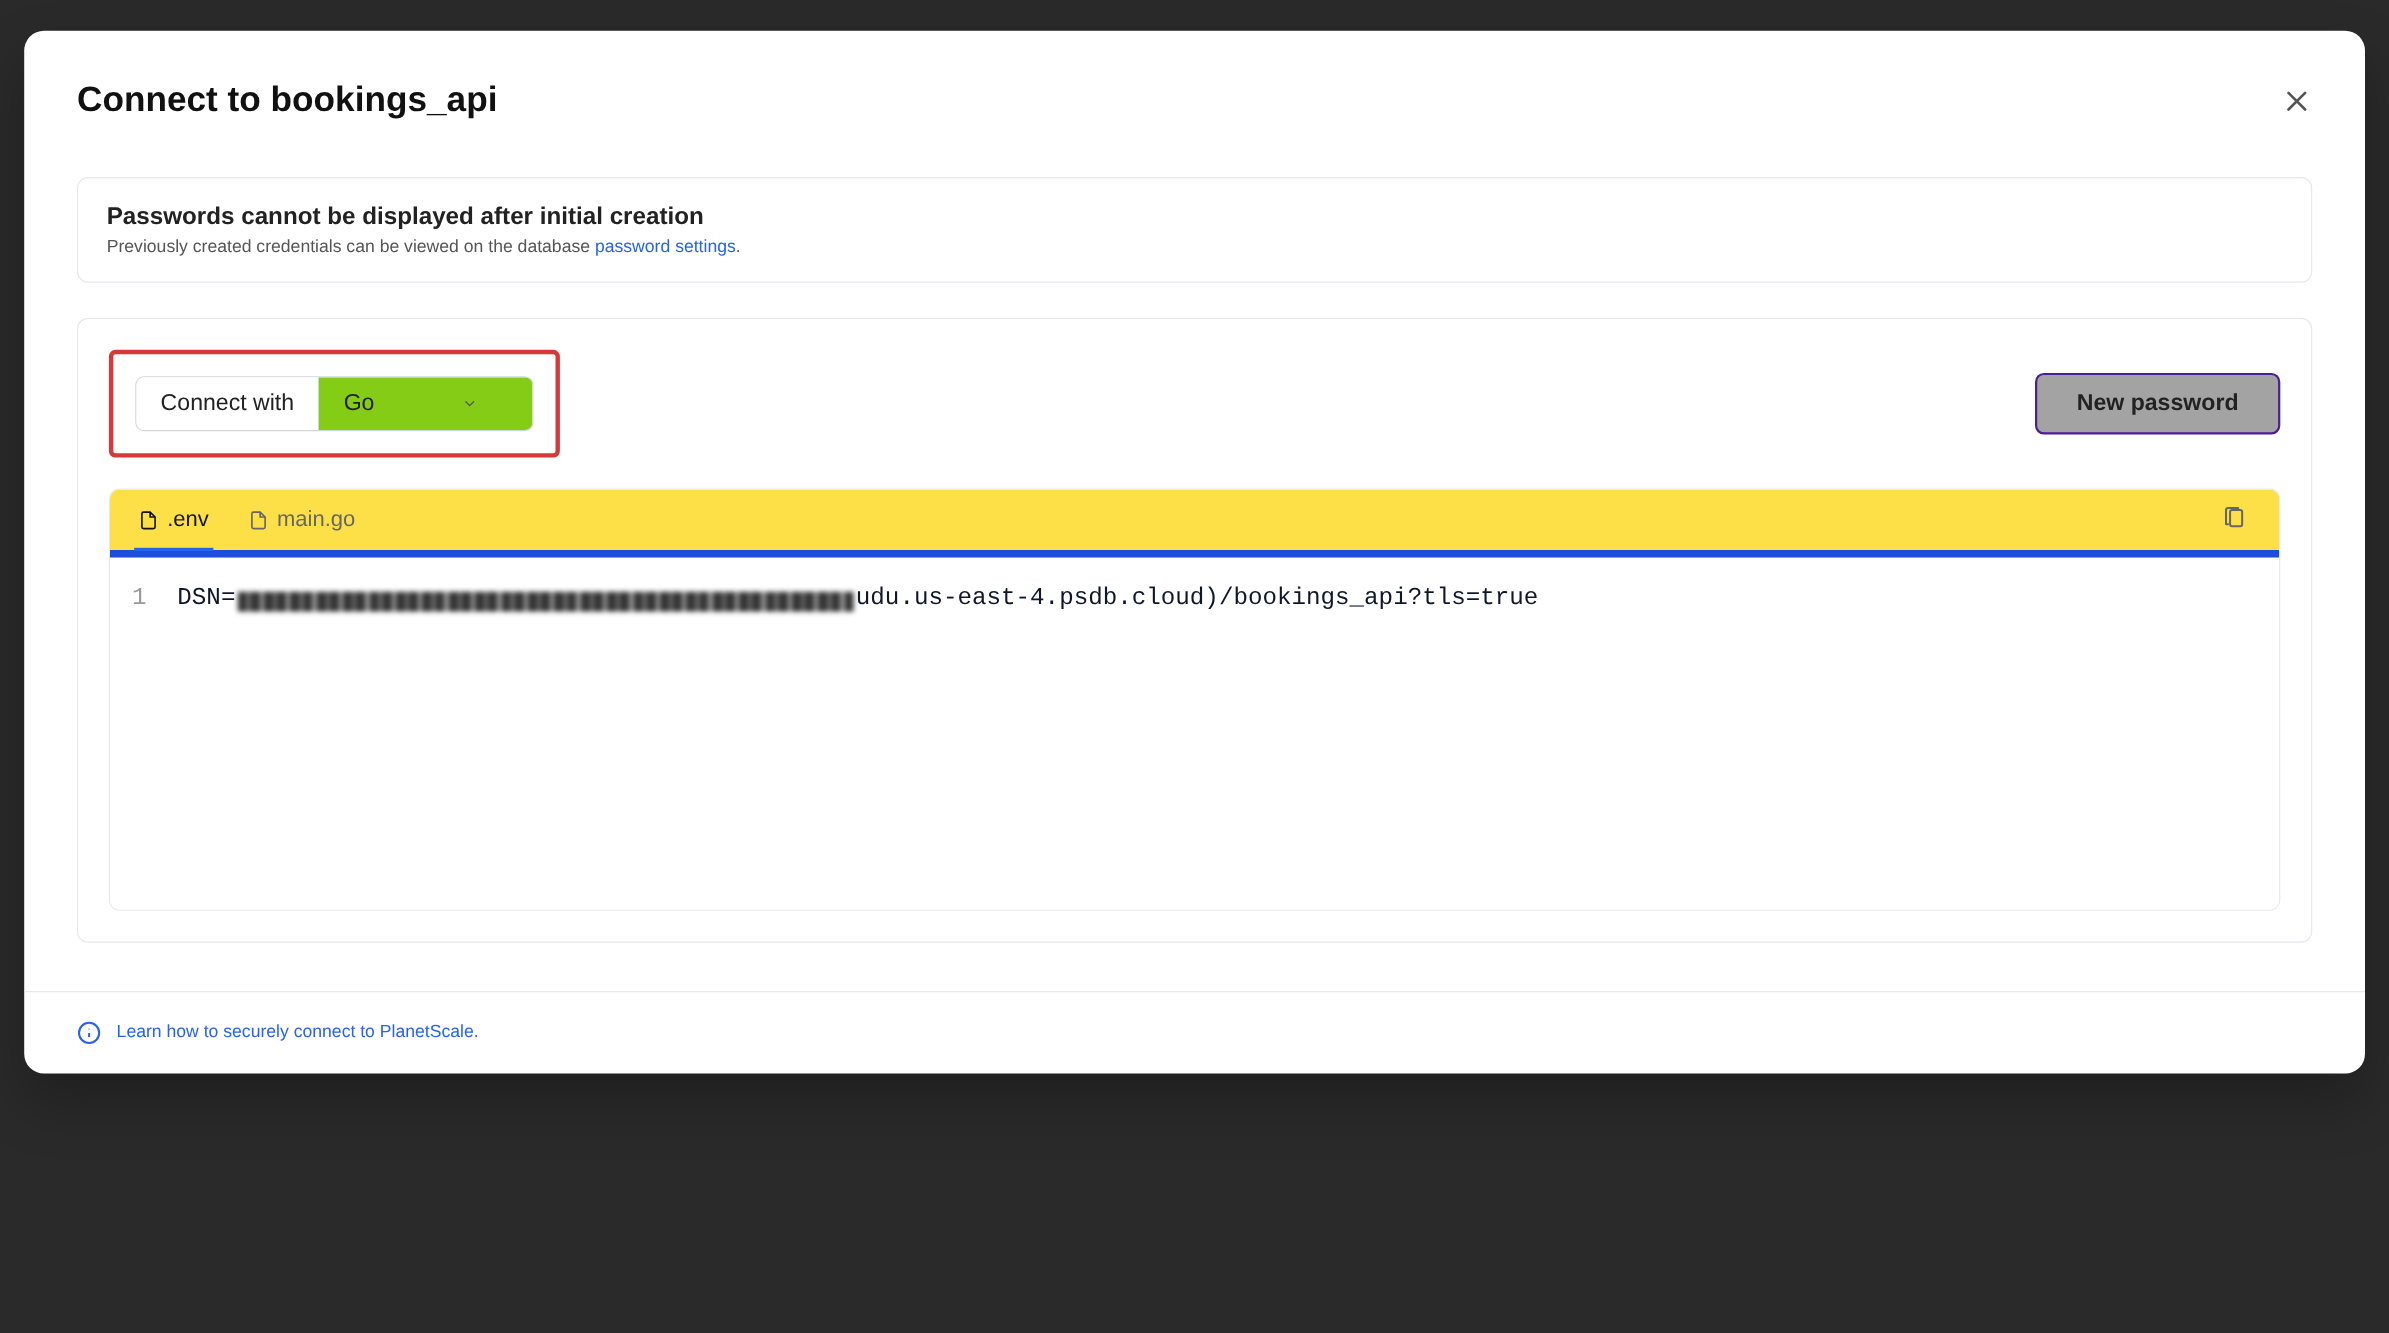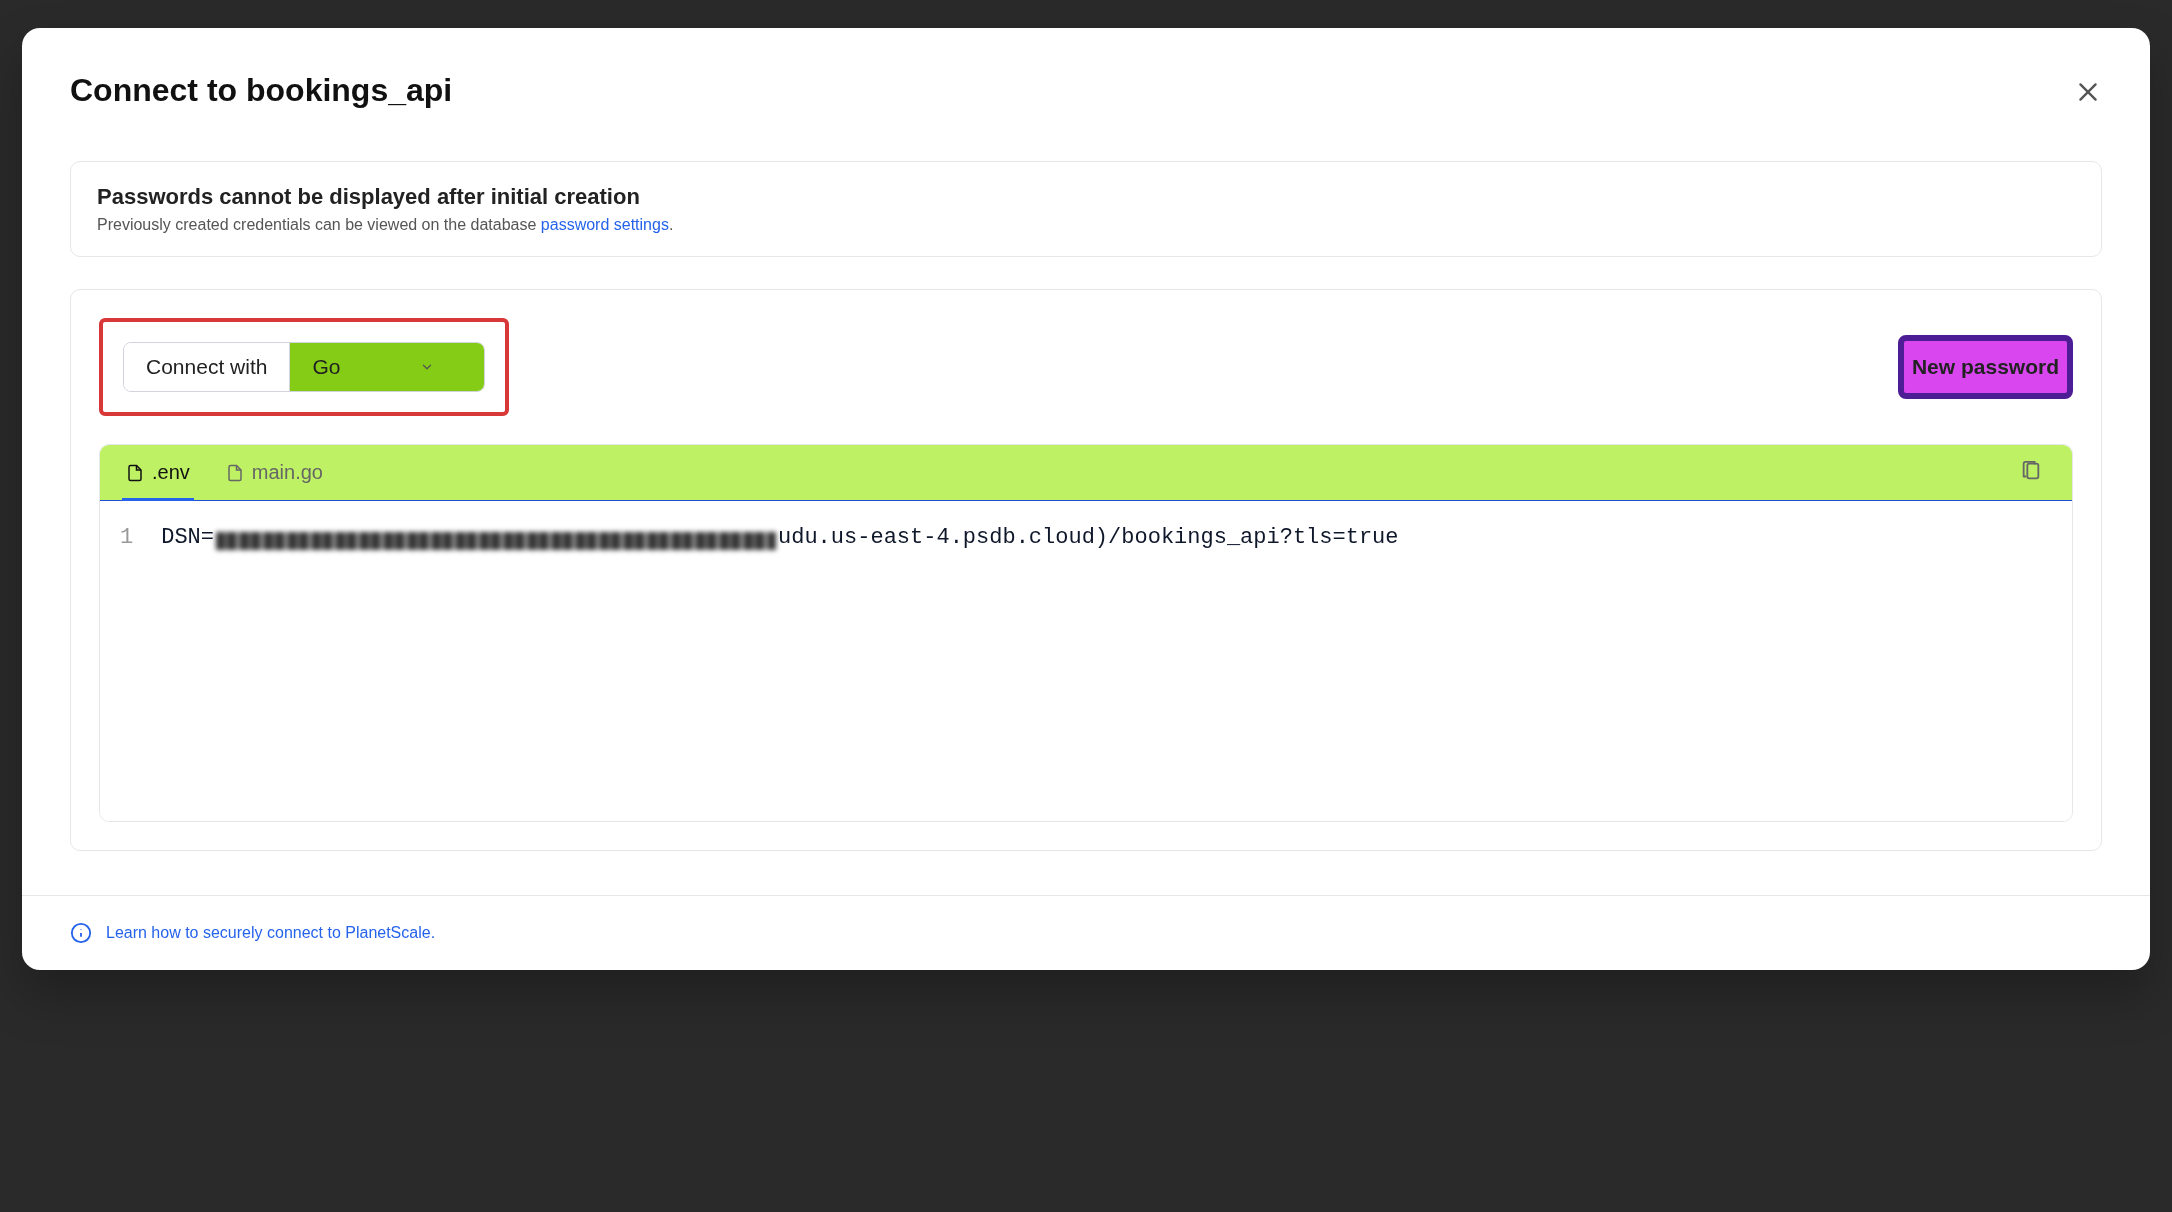--- a/index.html
+++ b/index.html
@@ -120,41 +120,41 @@
       display: flex;
       align-items: center;
       gap: 80px;
     }
     .chevron {
       width: 14px;
       height: 14px;
       display: inline-block;
     }
     .new-password-btn {
-      border: 6px solid #4c1d95;
-      background: #d946ef;
+      border: 2px solid #4c1d95;
+      background: #a3a3a3;
       border-radius: 8px;
-      padding: 14px 8px;
+      padding: 14px 36px;
       font-size: 21px;
       font-weight: 600;
       color: #222;
       cursor: pointer;
     }
     .code-area {
       border: 1px solid #e5e7eb;
       border-radius: 10px;
       overflow: hidden;
     }
     .tabs-bar {
       display: flex;
       align-items: center;
       justify-content: space-between;
-      border-bottom: 1px solid #1d4ed8;
+      border-bottom: 7px solid #1d4ed8;
       padding: 0 22px;
-      background: #bef264;
+      background: #fde047;
     }
     .tabs-left {
       display: flex;
       gap: 28px;
     }
     .code-tab {
       display: flex;
       align-items: center;
       gap: 8px;
       padding: 16px 4px 14px 4px;

